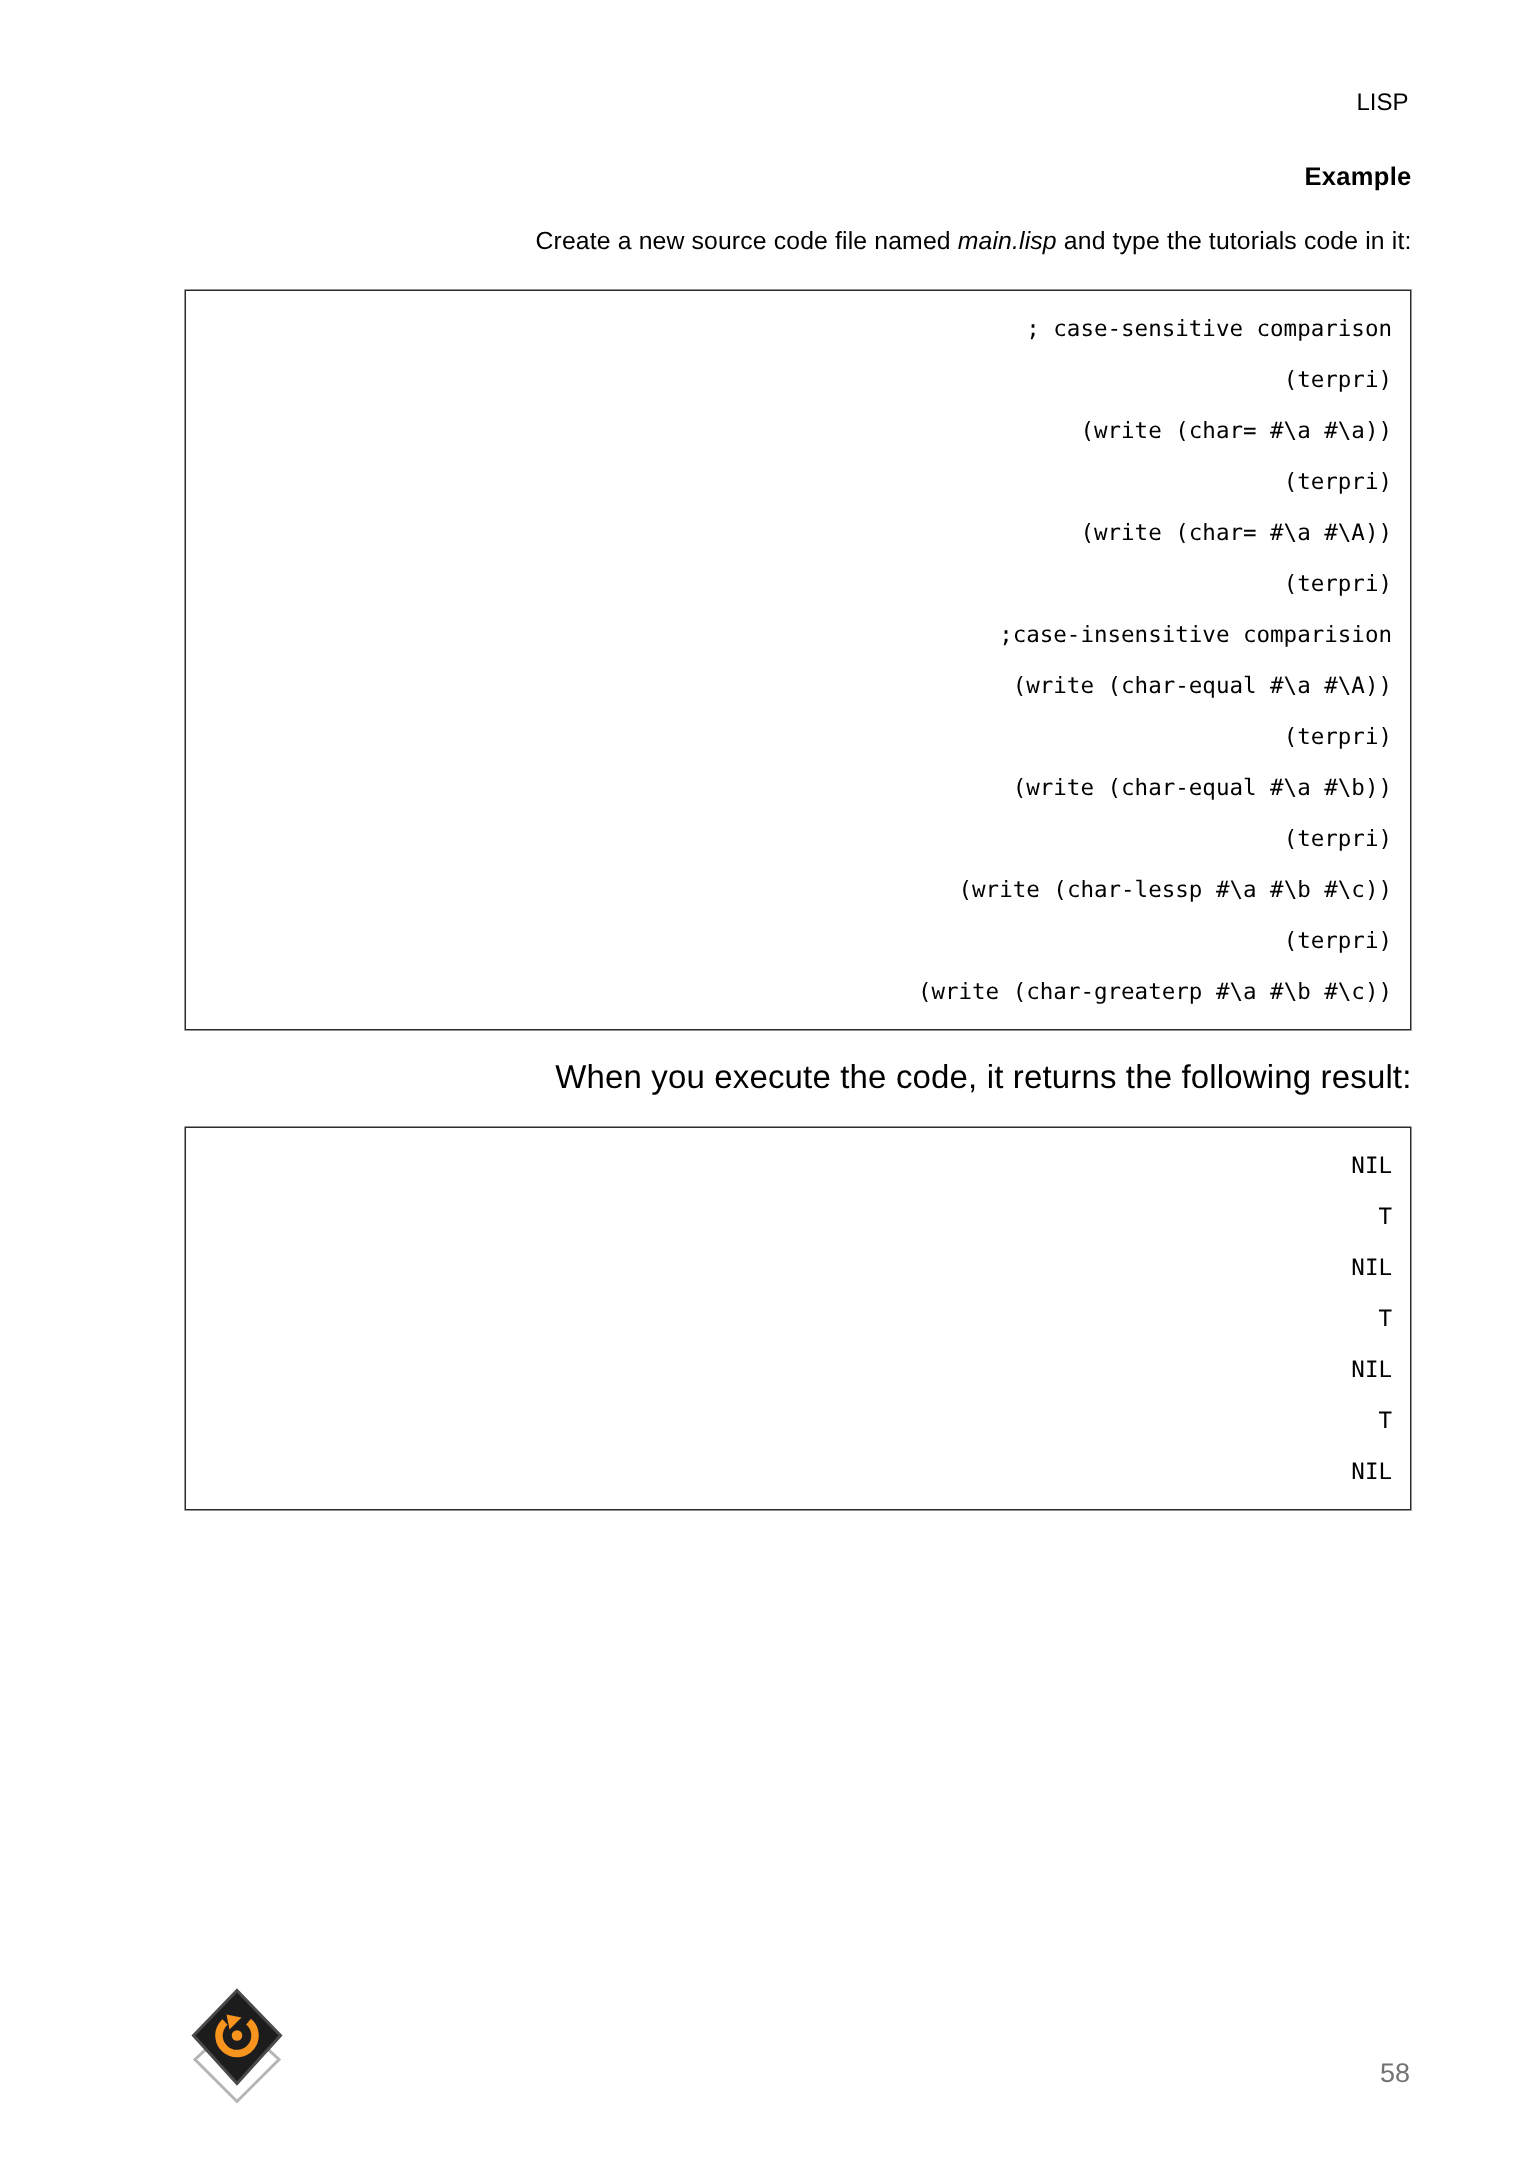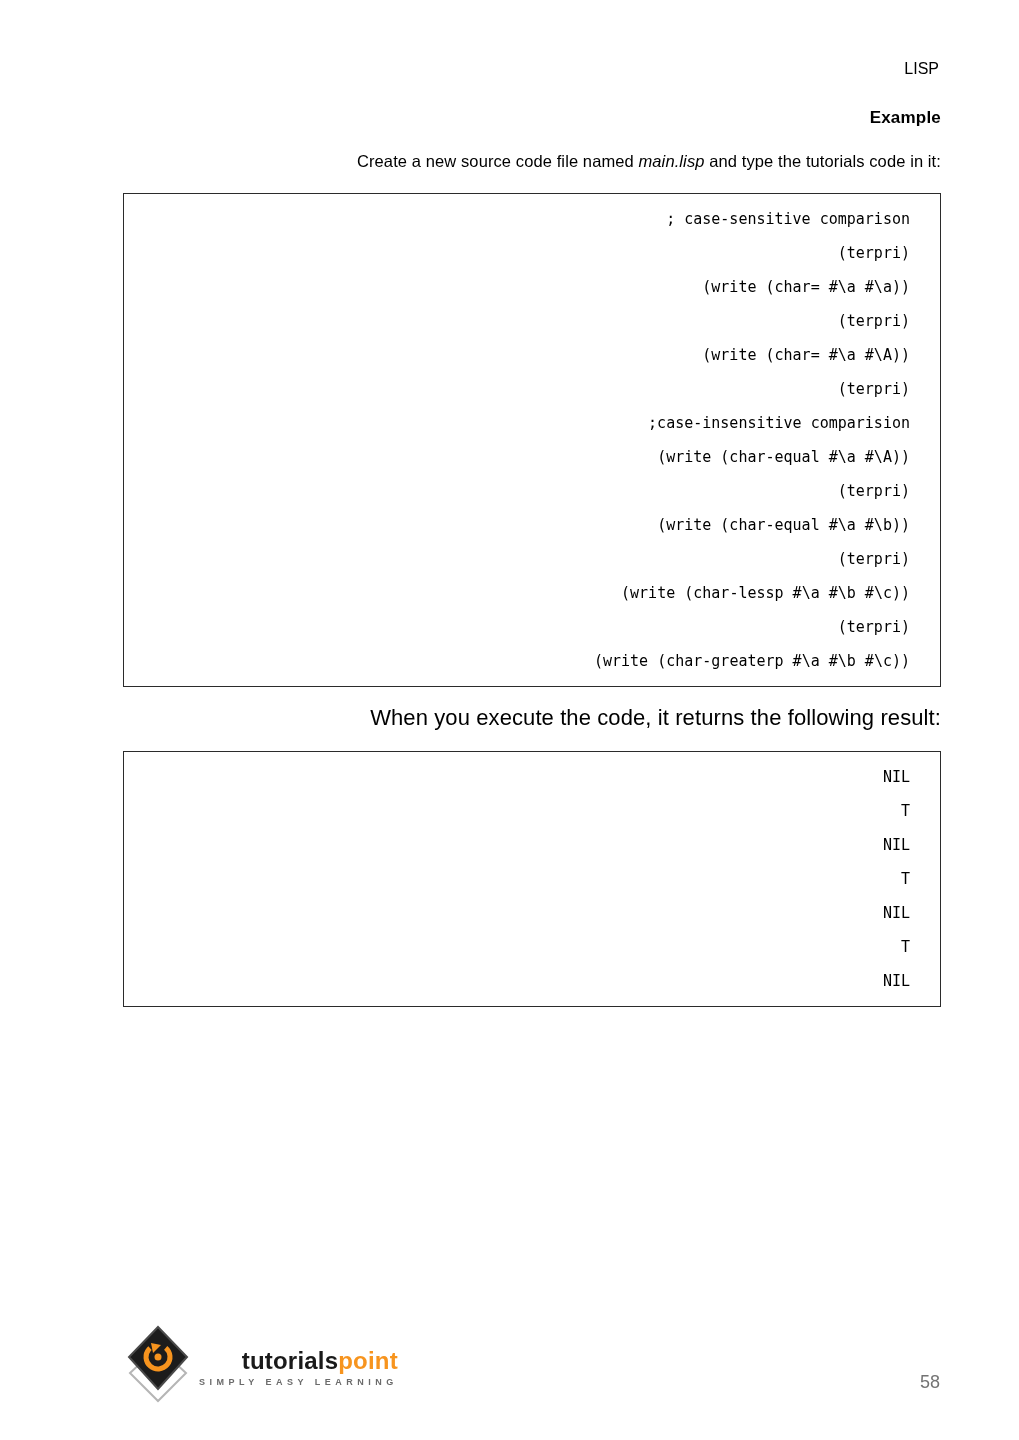--- a/index.html
+++ b/index.html
@@ -35,21 +35,21 @@
     letter-spacing: 0.2px;
   }
   .intro {
     font-size: 16.5px;
     margin-bottom: 22px;
     letter-spacing: 0.1px;
   }
   .intro em { font-style: italic; }
   .code-box, .output-box {
     border: 1.5px solid #2b2b2b;
-    padding: 8px 30px;
+    padding: 8px 12px;
     font-family: "DejaVu Sans Mono", monospace;
     font-size: 15px;
     background: #ffffff;
   }
   .code-line, .output-line {
     line-height: 34px;
     height: 34px;
     white-space: pre;
   }
   .result-text {
@@ -145,21 +145,17 @@
       <svg class="logo-mark" viewBox="0 0 66 80" xmlns="http://www.w3.org/2000/svg">
 
         <polygon points="33,22 61,48 33,76 5,48" fill="none" stroke="#b5b5b5" stroke-width="2"></polygon>
 
         <polygon points="33,2 62,32 33,64 4,32" fill="#1c1c1c" stroke="#4a4a4a" stroke-width="2"></polygon>
 
         <circle cx="33" cy="32" r="12" fill="none" stroke="#f7941e" stroke-width="5" stroke-dasharray="58 18" transform="rotate(-50 33 32)"></circle>
         <polygon points="26,18 36,20 28,28" fill="#f7941e"></polygon>
         <circle cx="33" cy="32" r="3.5" fill="#f7941e"></circle>
       </svg>
-      <div class="logo-text-block">
-        <div class="logo-wordmark"><span class="logo-word-black">tutorials</span><span class="logo-word-orange">point</span></div>
-        <div class="logo-tagline">SIMPLY EASY LEARNING</div>
-      </div>
     </div>
     <div class="page-number">58</div>
   </div>
 
 </div>
 
 </body></html>

